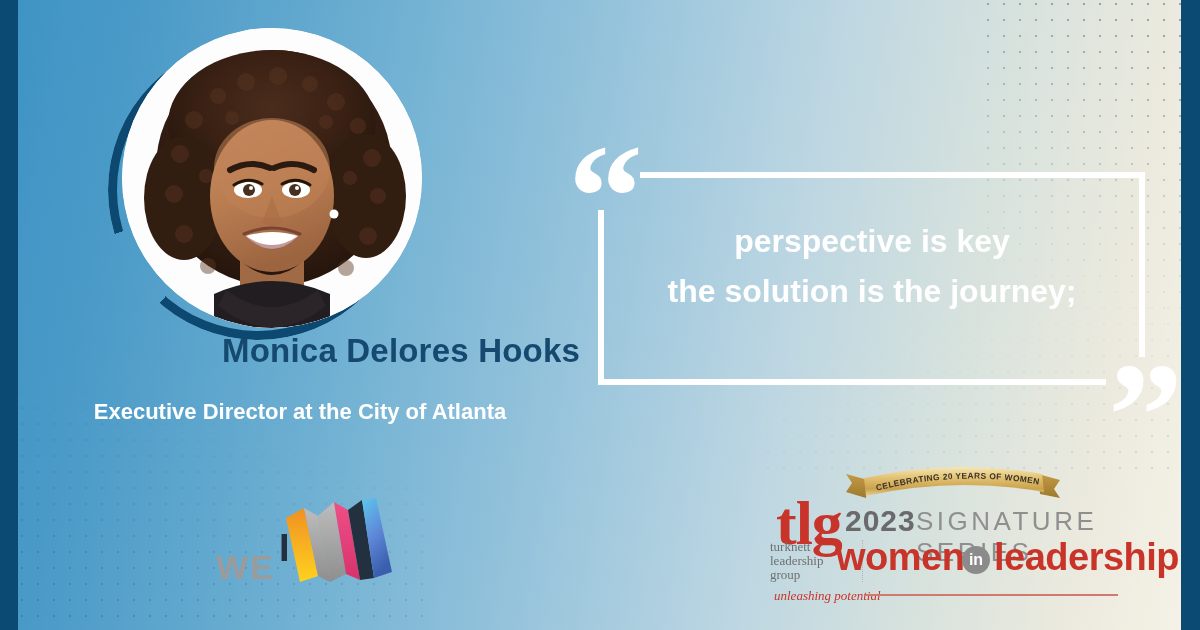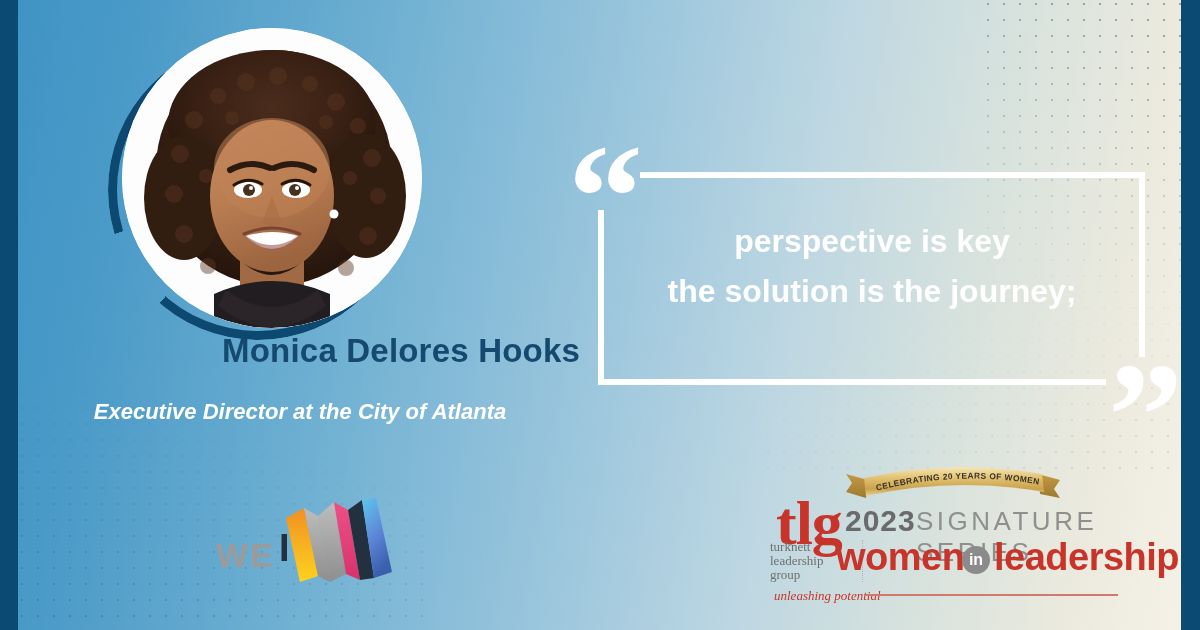--- a/index.html
+++ b/index.html
@@ -74,21 +74,21 @@
   
   #speaker-name {
     position: absolute; left: 0; top: 332px; width: 580px;
     text-align: right;
     font-size: 33px; font-weight: bold; color: #15496f;
     letter-spacing: 0.2px;
   }
   #speaker-title {
     position: absolute; left: 10px; top: 396px; width: 580px;
     text-align: center;
-    font-size: 22px; font-weight: bold; font-style: italic; color: #ffffff;
+    font-size: 22px; font-weight: bold; color: #ffffff;
     line-height: 32px;
   }
 
   
   #quote-frame { position: absolute; left: 0; top: 0; width: 1200px; height: 630px; pointer-events: none; }
   .fline { position: absolute; background: #ffffff; }
   #fline-top    { left: 640px; top: 172px; width: 505px; height: 6px; }
   #fline-right  { left: 1139px; top: 172px; width: 6px; height: 185px; }
   #fline-bottom { left: 598px; top: 379px; width: 508px; height: 6px; }
   #fline-left   { left: 598px; top: 210px; width: 6px; height: 175px; }
@@ -108,21 +108,21 @@
   #quote-text {
     position: absolute; left: 612px; top: 216px; width: 520px;
     text-align: center;
     font-size: 32px; font-weight: bold; color: #ffffff;
     line-height: 50px;
   }
 
   
   #wei-logo { position: absolute; left: 216px; top: 500px; width: 180px; height: 85px; }
   #wei-text {
-    position: absolute; left: 0; top: 36px;
+    position: absolute; left: 0; top: 48px;
     font-size: 34px; font-weight: bold; letter-spacing: 2px; color: #9b9b9b;
   }
   #wei-i {
     position: absolute; left: 63px; top: 27px;
     font-size: 38px; font-weight: bold; color: #22303f;
   }
   #wei-ribbon { position: absolute; left: 68px; top: -2px; }
 
   
   #tlg-lockup { position: absolute; left: 770px; top: 466px; width: 350px; height: 118px; }

